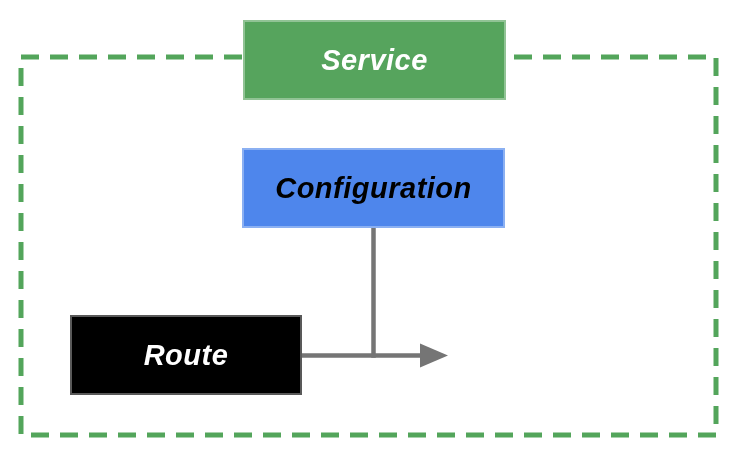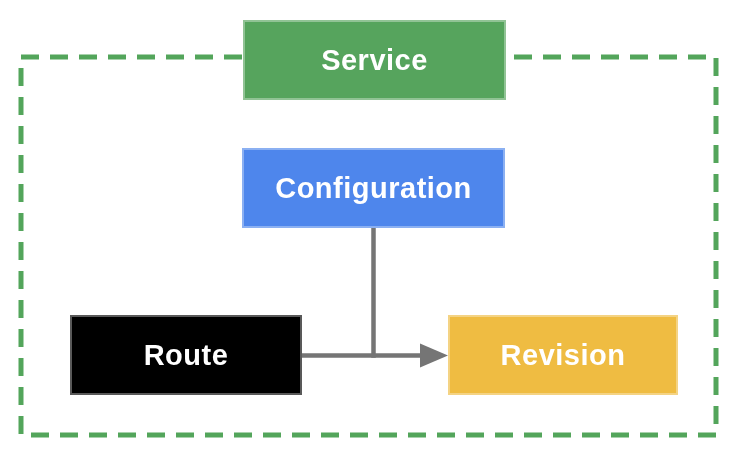--- a/index.html
+++ b/index.html
@@ -7,20 +7,21 @@
     padding: 0;
     background: #ffffff;
     font-family: "Liberation Sans", sans-serif;
   }
   .canvas {
     position: relative;
     width: 732px;
     height: 456px;
     background: #ffffff;
     overflow: hidden;
+    font-style: italic;
   }
   .layer {
     position: absolute;
     left: 0;
     top: 0;
     z-index: 0;
   }
   .boundary {
     fill: none;
     stroke-width: 5;
@@ -60,24 +61,21 @@
     <line class="connector" x1="373.5" y1="226" x2="373.5" y2="357.8" style="stroke: rgb(117, 117, 117);"></line>
     <line class="connector" x1="302" y1="355.5" x2="424" y2="355.5" style="stroke: rgb(117, 117, 117);"></line>
     <polygon points="420,343.5 420,367.5 448,355.5" style="fill: rgb(117, 117, 117);"></polygon>
   </svg>
 
   <div class="node node-service" style="background-color: rgb(86, 164, 93);">
     <span class="node-label" style="color: rgb(255, 255, 255);">Service</span>
   </div>
 
   <div class="node node-configuration" style="background-color: rgb(78, 134, 236);">
-    <span class="node-label" style="color: #ffffff;">Configuration</span>
+    <span class="node-label" style="color: #000000;">Configuration</span>
   </div>
 
   <div class="node node-route" style="background-color: #000000;">
     <span class="node-label" style="color: rgb(255, 255, 255);">Route</span>
   </div>
 
-  <div class="node node-revision" style="background-color: rgb(239, 188, 66);">
-    <span class="node-label" style="color: rgb(255, 255, 255);">Revision</span>
-  </div>
 
 </div>
 
 </body></html>

